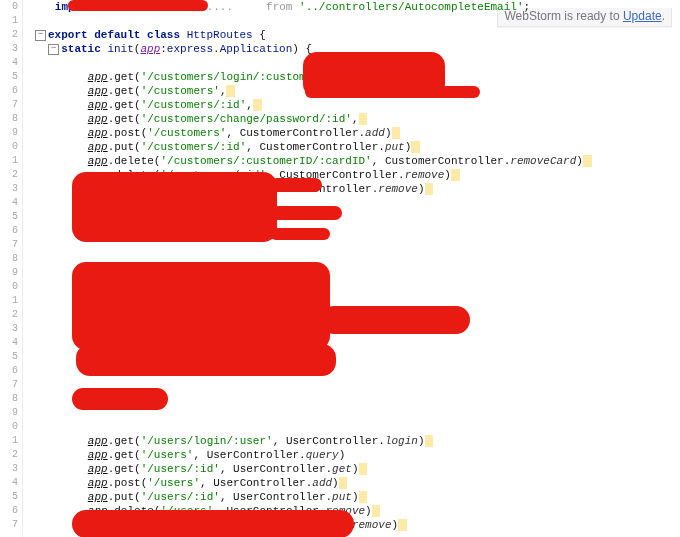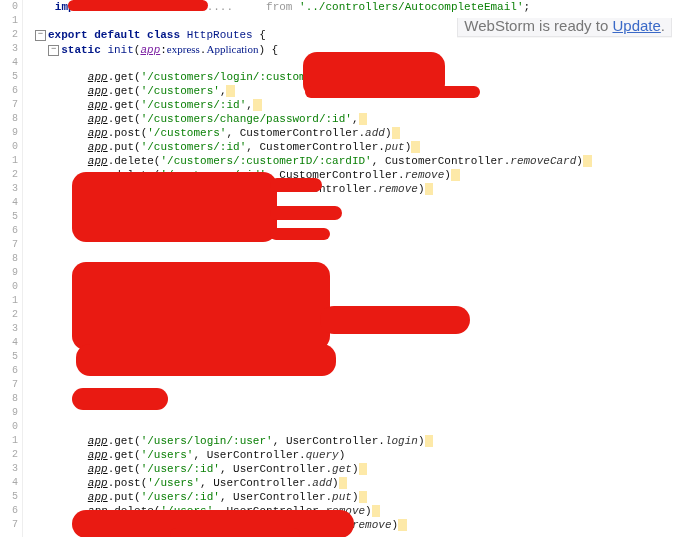--- a/index.html
+++ b/index.html
@@ -10,23 +10,23 @@
     font-size: 11px;
     line-height: 14px;
     color: #111;
     width: 680px;
     height: 537px;
     overflow: hidden;
     position: relative;
   }
   .status-bar {
     position: absolute;
-    top: 18px; right: 8px;
+    top: 8px; right: 8px;
     font-family: "Lucida Grande", Arial, sans-serif;
-    font-size: 15px;
+    font-size: 12px;
     color: #777;
     background: #f6f6f8;
     border: 1px solid #e6e6e8;
     border-top: none;
     padding: 1px 6px 3px 6px;
     box-shadow: 0 1px 0 rgba(0,0,0,0.03);
   }
   .status-bar .link { color: #3a69c7; text-decoration: underline; cursor: pointer; }
   .editor {
     position: absolute;
@@ -46,21 +46,21 @@
   .gutter div { height: 14px; }
   .code {
     position: relative;
     padding-left: 12px;
     white-space: pre;
   }
   .code .line { height: 14px; }
   .kw   { color: #001789; font-weight: bold; }     
   .def  { color: #001789; }    
   .arg  { color: #7B1FA2; }                         
-  .type { color: #001789; font-family: Liberation Serif, serif; }
+  .type { color: #001789; }
   .str  { color: #0b8007; }                         
   .ul   { text-decoration: underline; font-style: italic; }
   .lit-bg { background: #fde9a8; padding: 0 1px; }  
   .it   { font-style: italic; color: #333; }
   .fn   { color: #111; }
   .fade { color: #999; }
   .fold-minus {
     display: inline-block;
     width: 9px; height: 9px;
     border: 1px solid #888;

